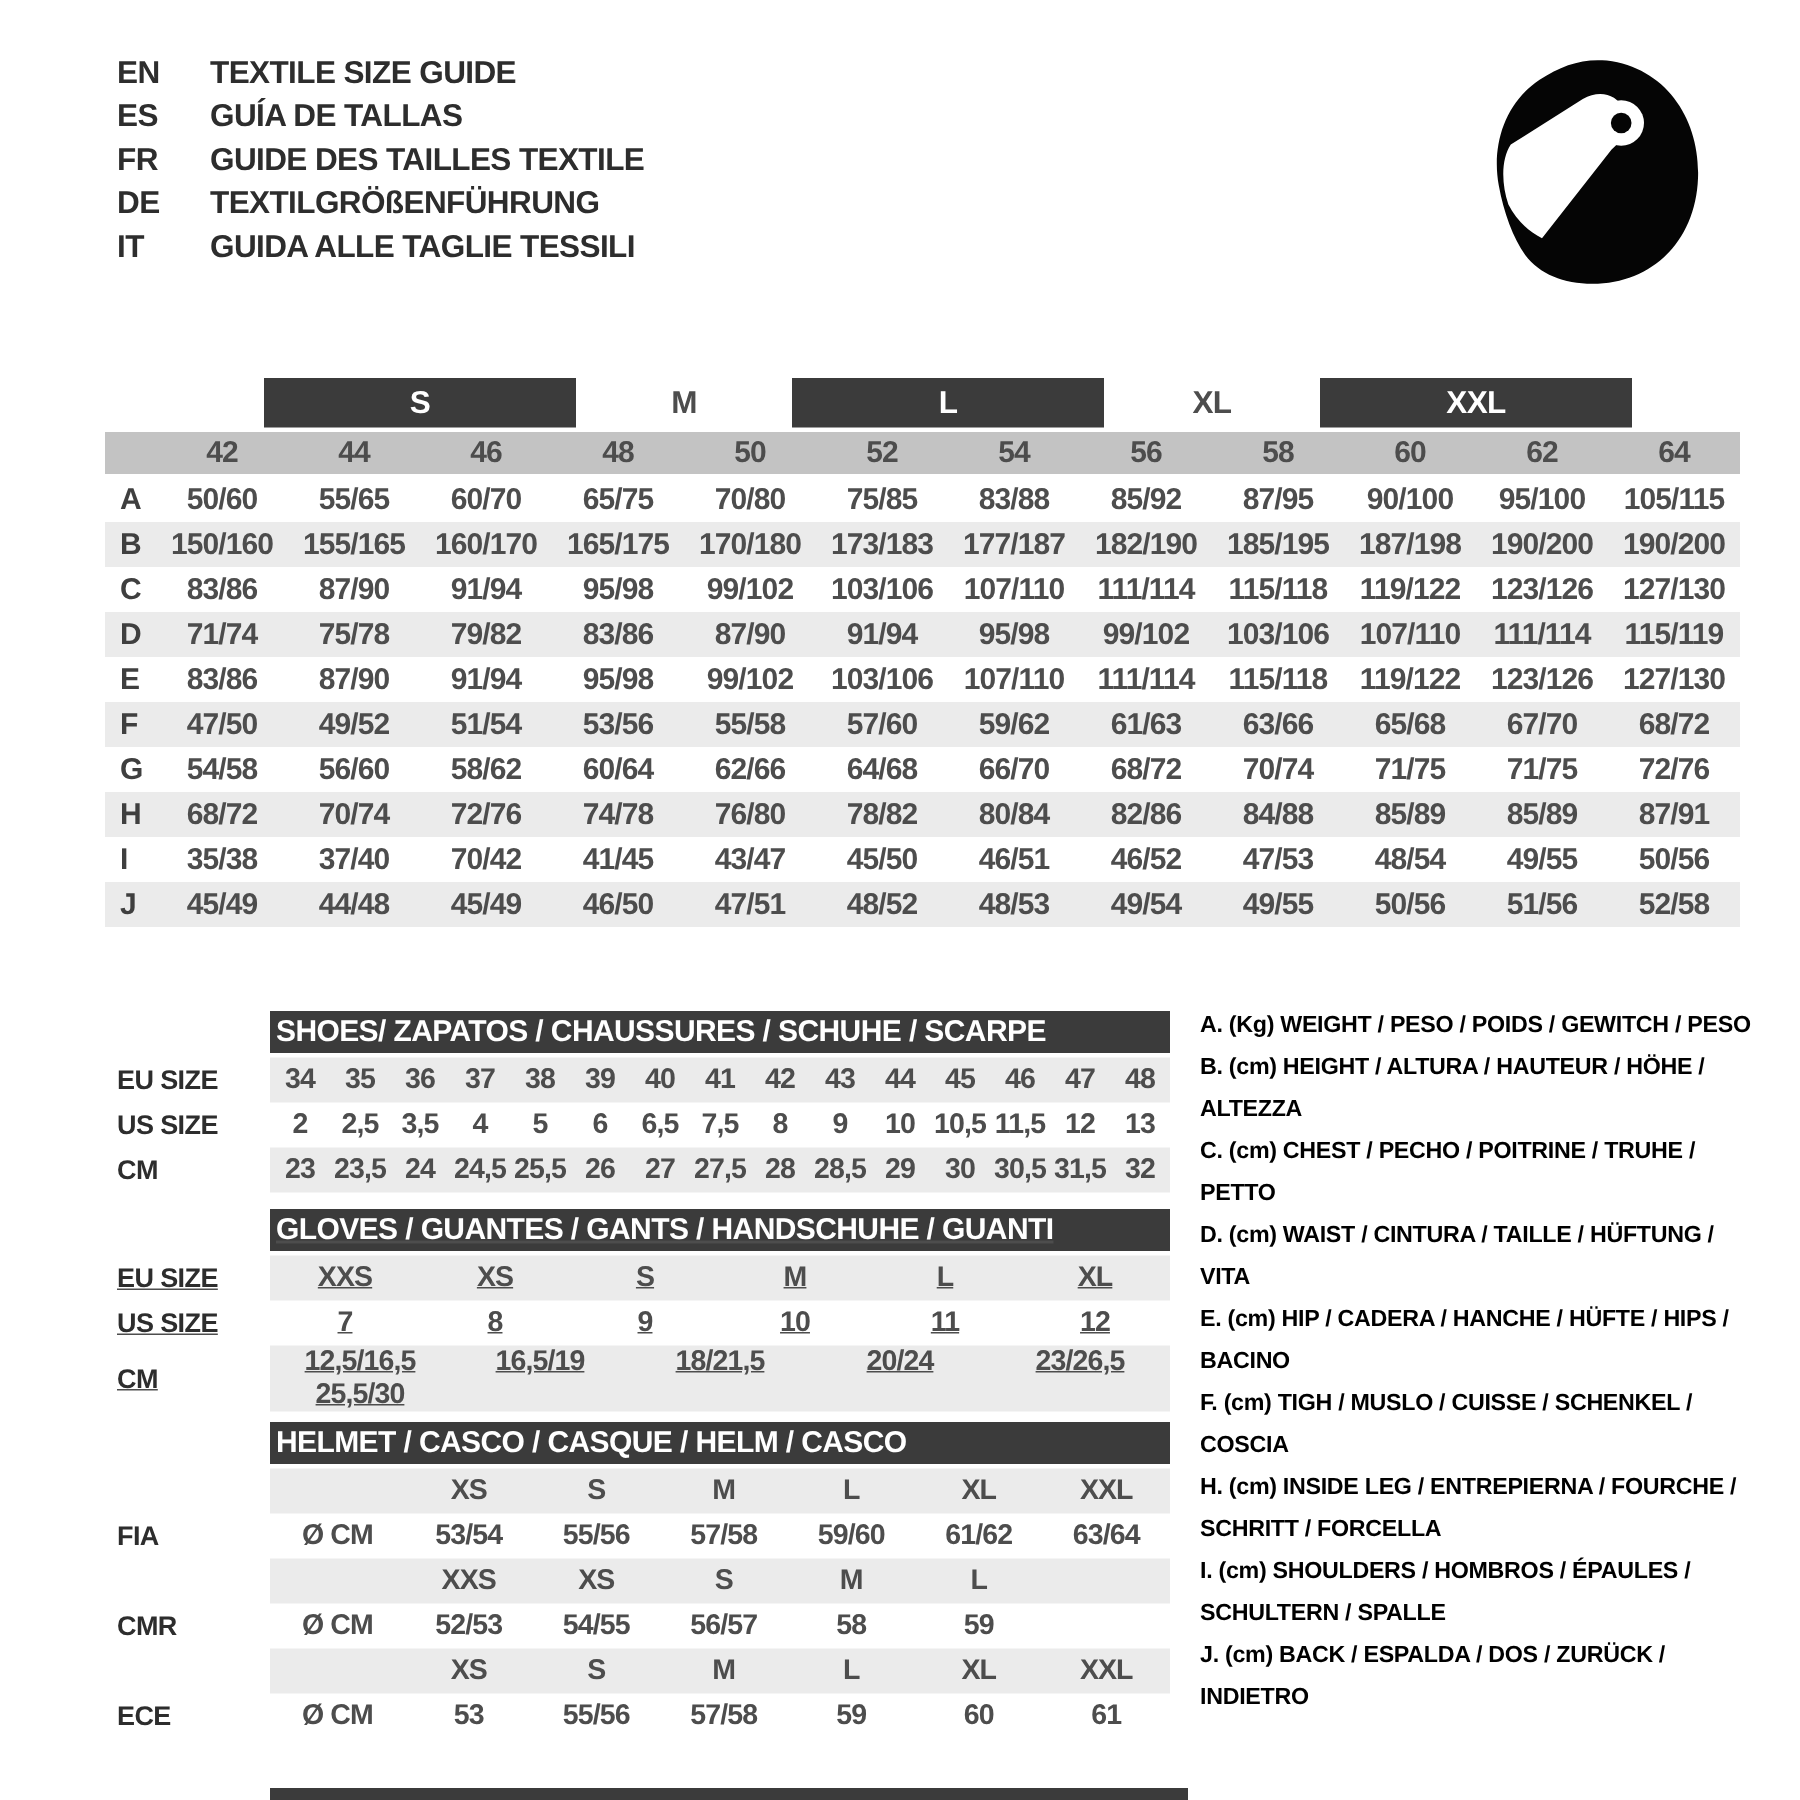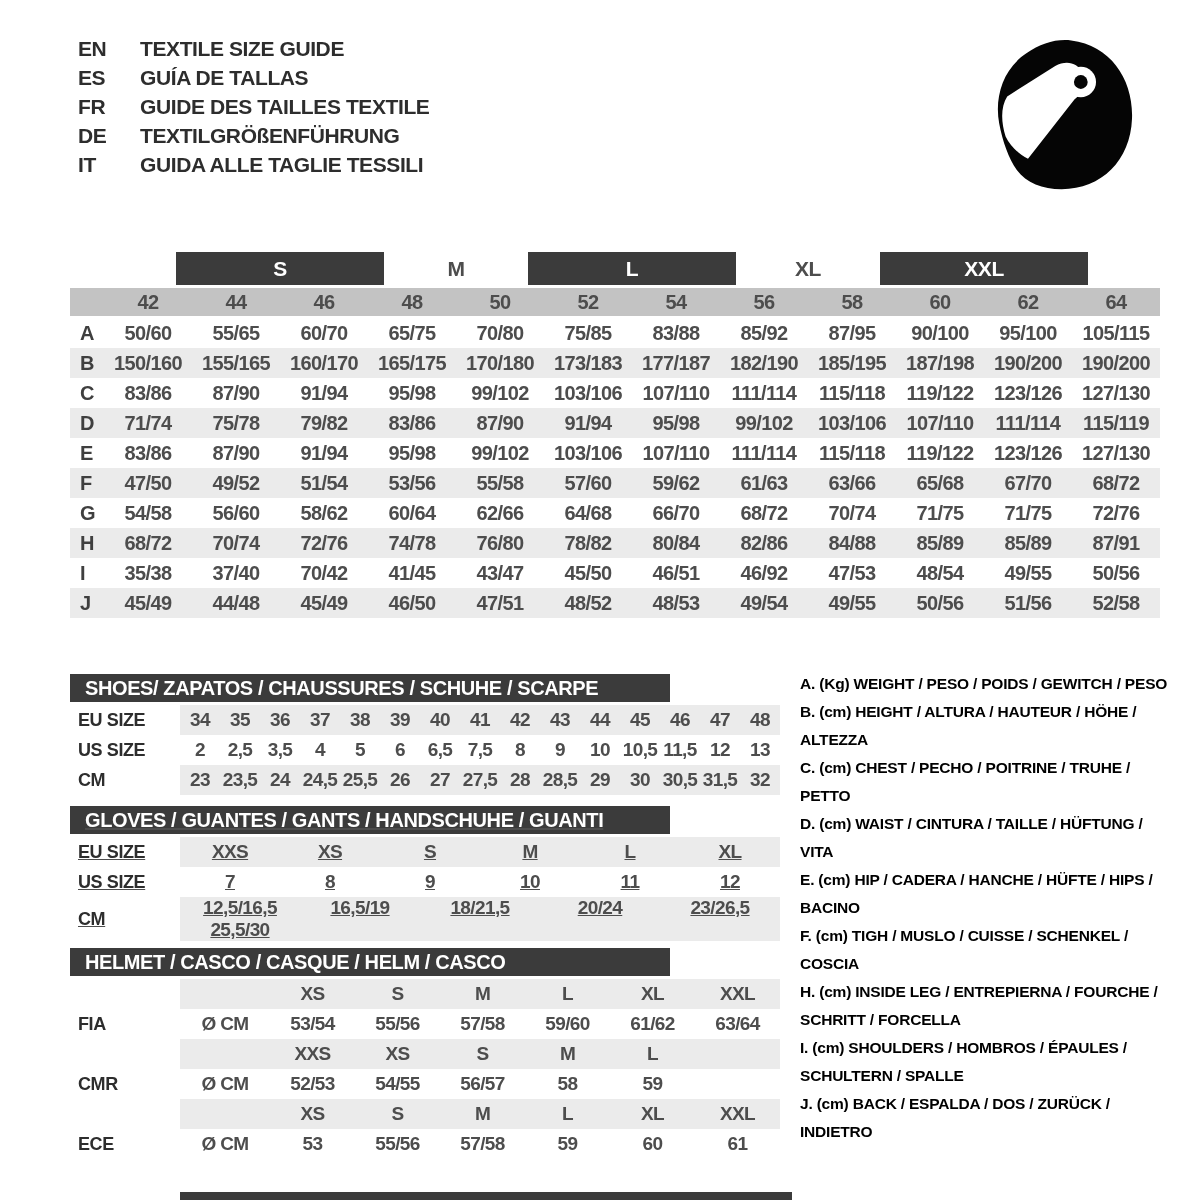--- a/index.html
+++ b/index.html
@@ -24,23 +24,23 @@
   .group.boxed{background:var(--dark,#3b3b3b);color:#fff;margin:0 -16px;}
   .st-band{background:var(--band,#c3c3c3);height:28px;margin-bottom:2px;}
   .cell{display:flex;align-items:center;justify-content:center;
         font-size:20px;font-weight:bold;color:#4d4d4d;letter-spacing:-0.6px;white-space:nowrap;}
   .st-row{height:30px;}
   .st-row.stripe{background:var(--stripe,#ebebeb);}
   .cell.letter{justify-content:flex-start;padding-left:10px;color:#3f3f3f;}
 
   
   .section{position:absolute;left:70px;width:710px;}
-  .sec-title{width:600px;height:28px;background:var(--dark,#3b3b3b);
+  .sec-title{margin-left:110px;width:600px;height:28px;background:var(--dark,#3b3b3b);
              color:#fff;font-size:20px;font-weight:bold;letter-spacing:-0.4px;
-             display:flex;align-items:center;padding-left:15px;box-sizing:border-box;margin-bottom:3px;}
+             display:flex;align-items:center;padding-left:4px;box-sizing:border-box;margin-bottom:3px;}
   .sec-row{display:grid;grid-template-columns:110px 600px;height:30px;}
   .sec-label{display:flex;align-items:center;font-size:18px;font-weight:bold;
              color:#2d2d2d;letter-spacing:-0.4px;padding-left:8px;}
   .sec-content{display:grid;}
   .sec-content.gray{background:var(--stripe,#ebebeb);}
   .sec-content .cell{font-size:19px;}
 
   
   .legend{position:absolute;left:800px;top:670px;width:375px;
           font-size:15.5px;font-weight:bold;color:#000000;letter-spacing:-0.2px;line-height:28px;}
@@ -234,21 +234,21 @@
         </div>
         <div class="st-grid st-row">
           <div class="cell letter">I</div>
           <div class="cell">35/38</div>
           <div class="cell">37/40</div>
           <div class="cell">70/42</div>
           <div class="cell">41/45</div>
           <div class="cell">43/47</div>
           <div class="cell">45/50</div>
           <div class="cell">46/51</div>
-          <div class="cell">46/92</div>
+          <div class="cell">46/52</div>
           <div class="cell">47/53</div>
           <div class="cell">48/54</div>
           <div class="cell">49/55</div>
           <div class="cell">50/56</div>
         </div>
         <div class="st-grid st-row stripe">
           <div class="cell letter">J</div>
           <div class="cell">45/49</div>
           <div class="cell">44/48</div>
           <div class="cell">45/49</div>

